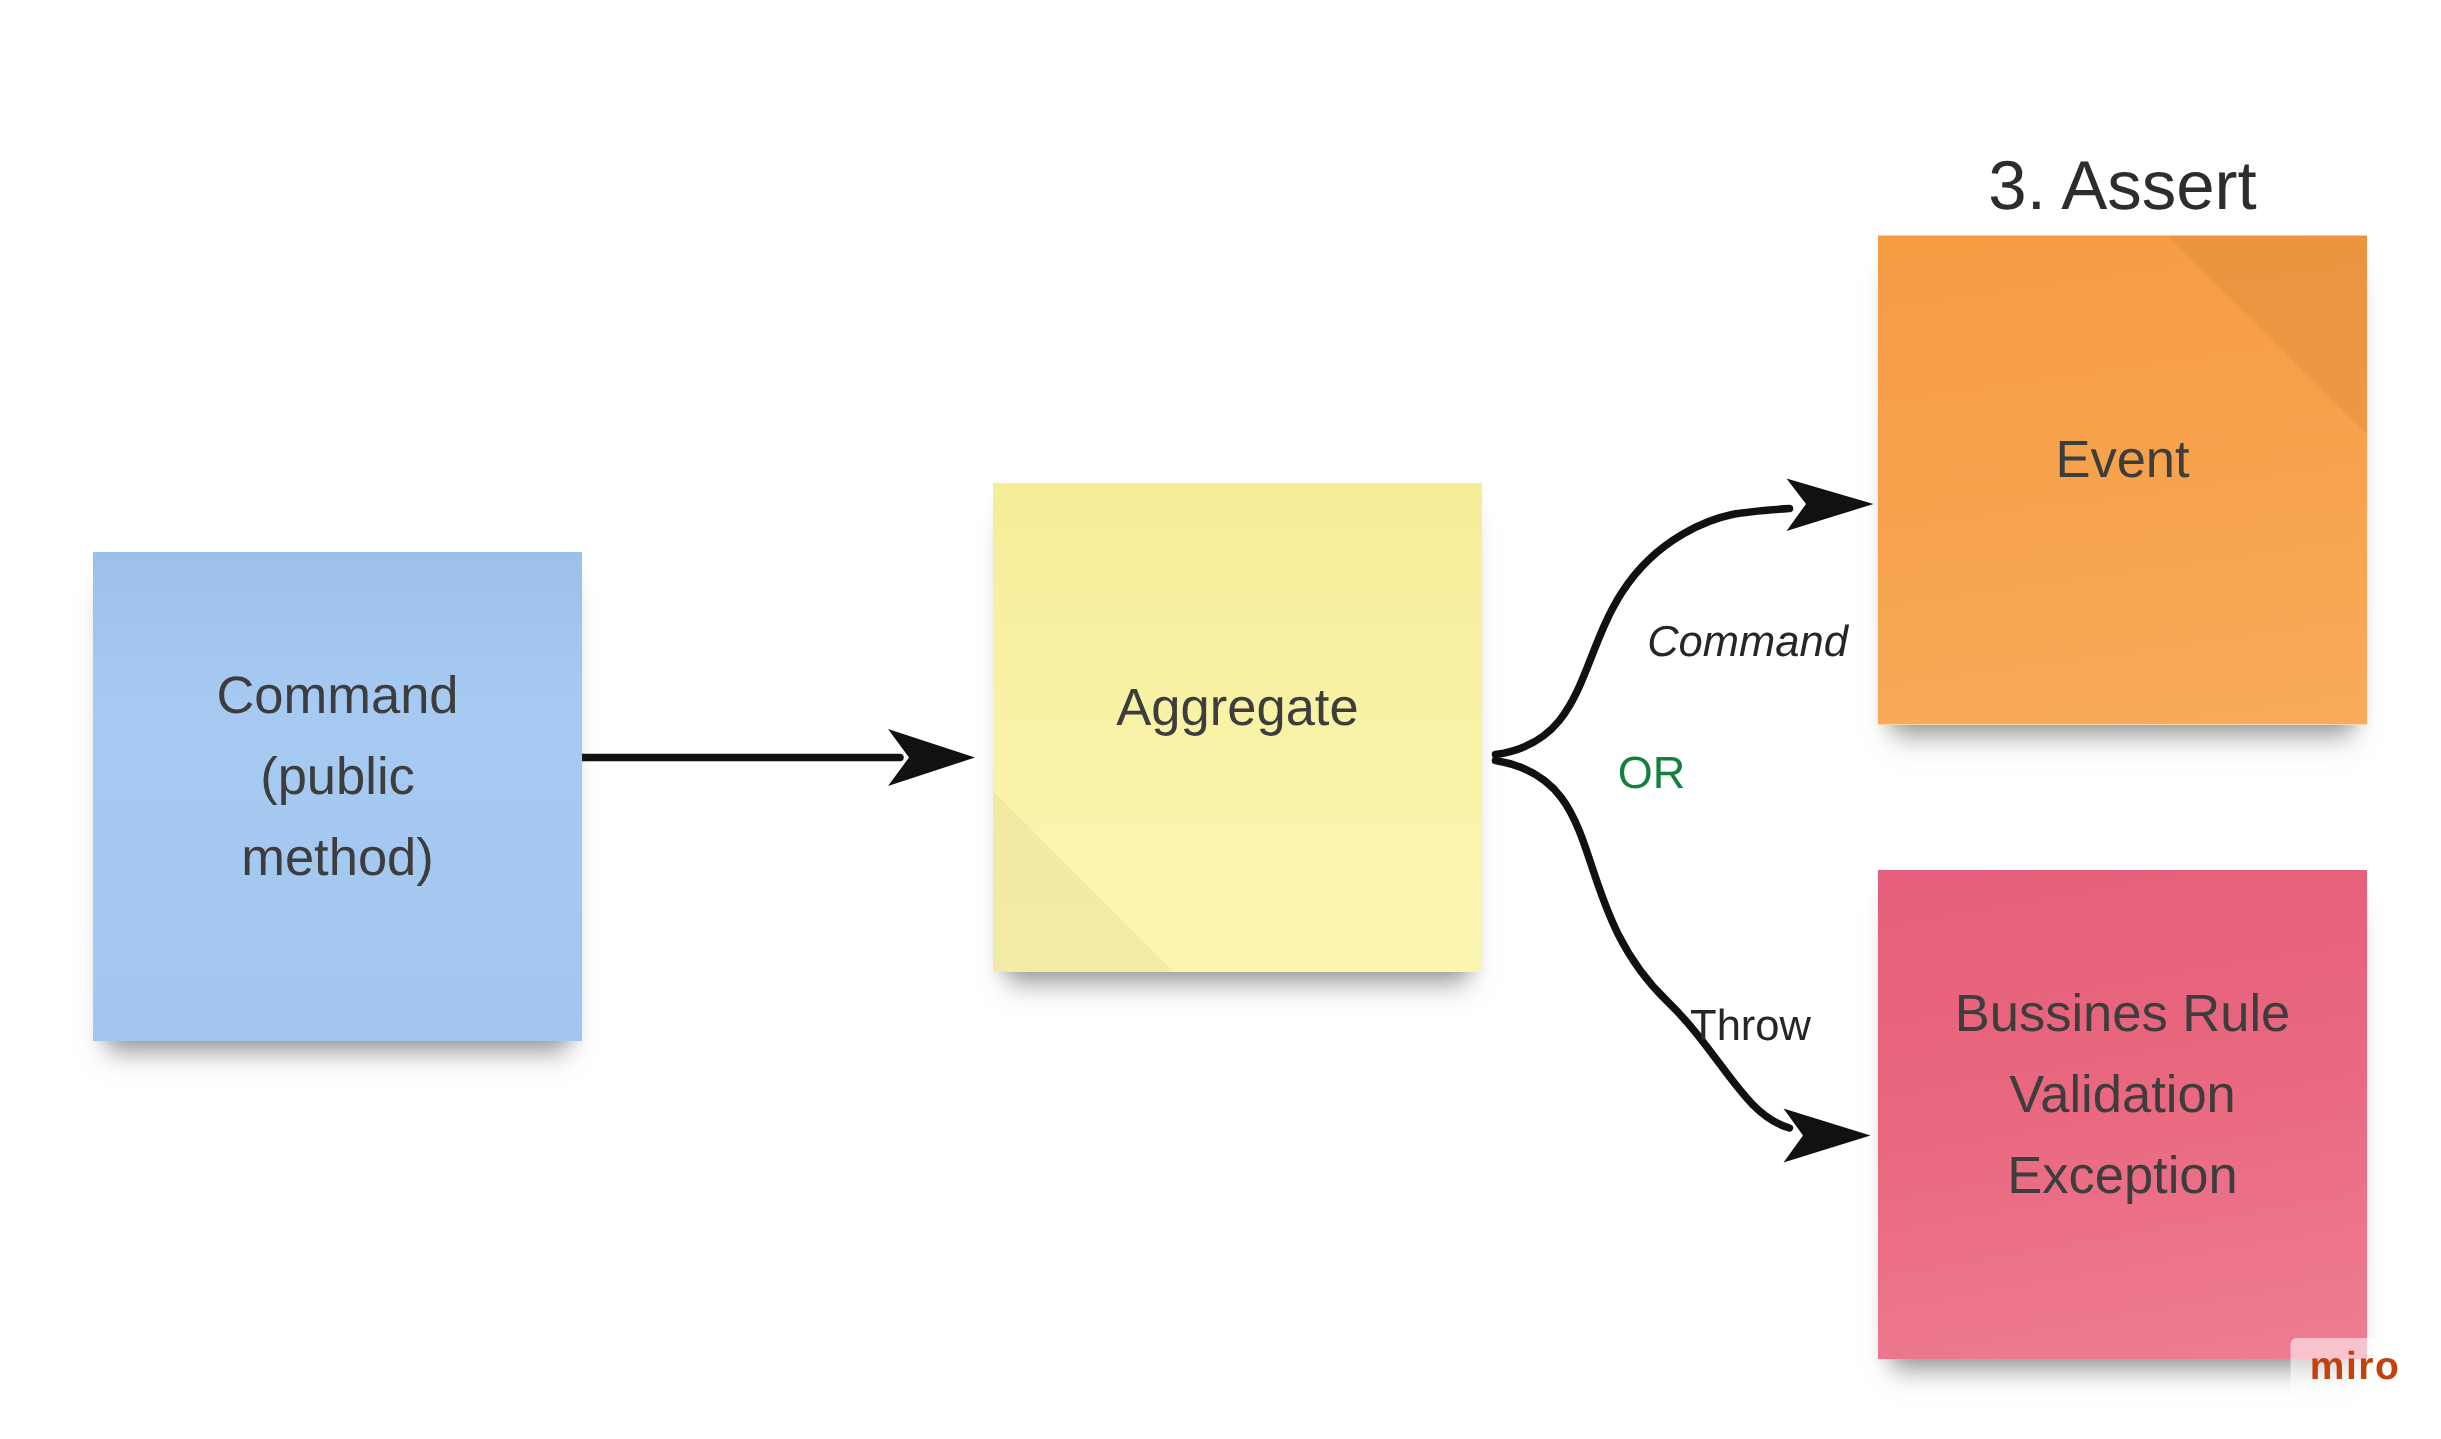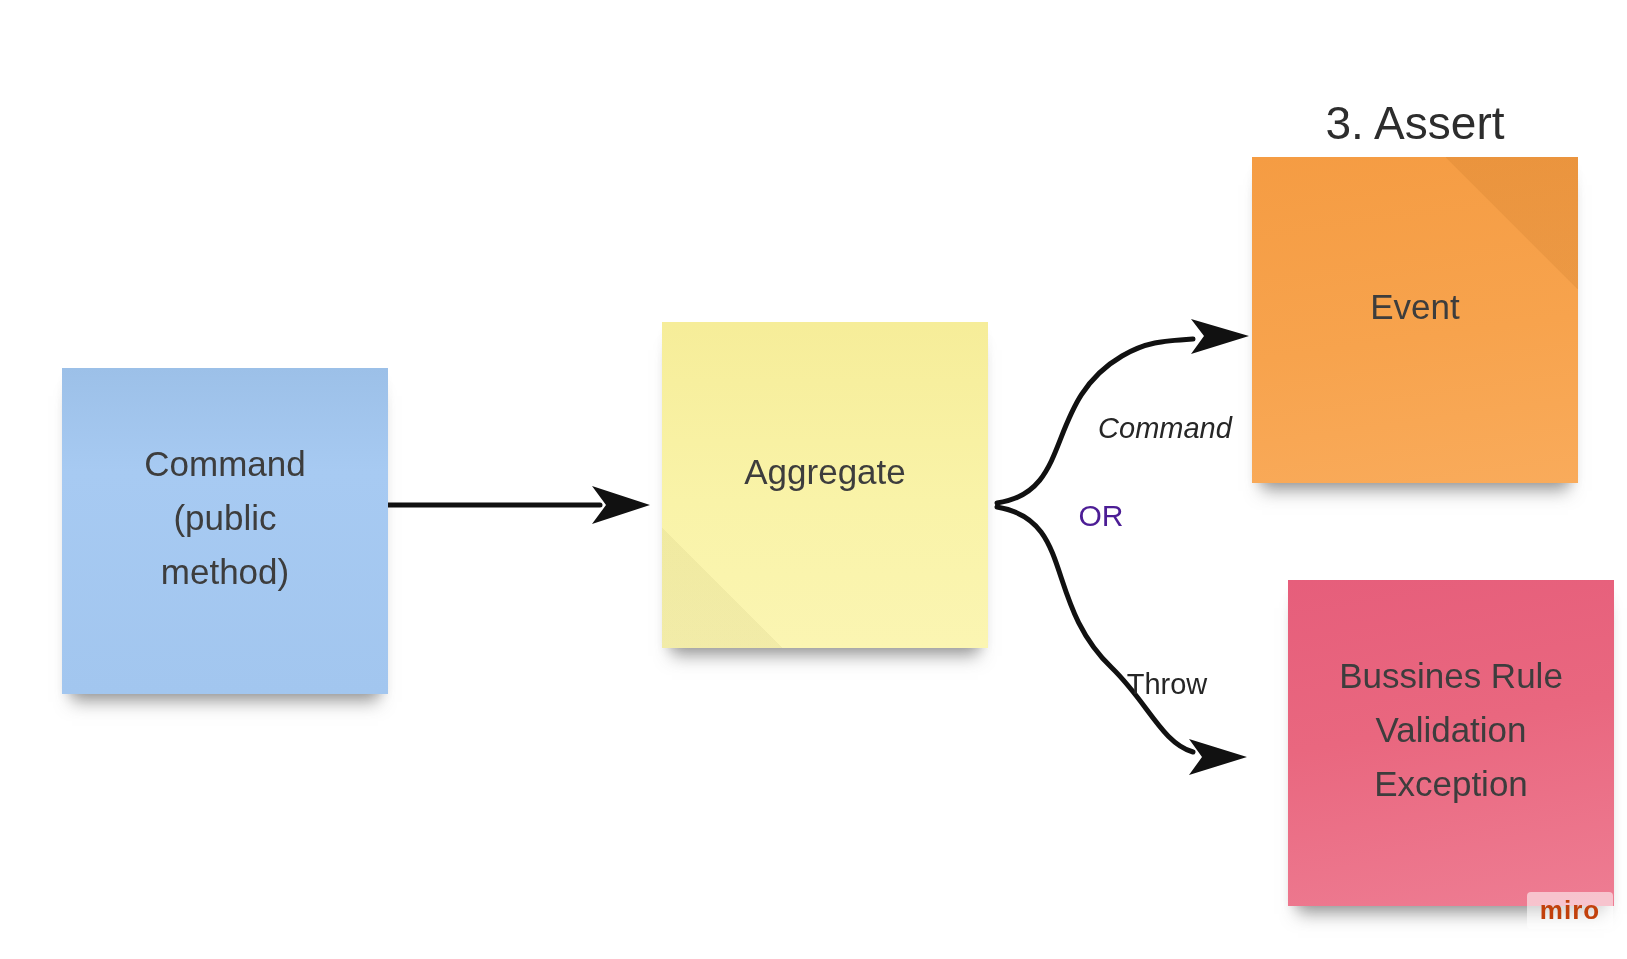--- a/index.html
+++ b/index.html
@@ -76,32 +76,31 @@
     background: linear-gradient(172deg, #f59c43 0%, #f7a34d 55%, #f9ab5b 100%);
   }
   .note--event::after { 
     content: ""; position: absolute; top: 0; right: 0;
     width: 132px; height: 132px;
     background: linear-gradient(45deg, transparent 49.5%, rgba(140,70,0,0.10) 50%);
   }
   .note--exception {
     left: 1252px; top: 580px;
     background: linear-gradient(170deg, #e65e7b 0%, #e9677f 45%, #ee7d93 100%);
-    margin-left: 36px;
   }
 
   .conn-label {
     position: absolute;
     width: 160px;
     text-align: center;
     font-size: 29px;
     color: #262626;
   }
   .conn-label--publish { left: 1085px; top: 412px; font-style: italic; }
-  .conn-label--or      { left: 1021px; top: 499px; width: 160px; font-size: 30px; color: #4c1d95; }
+  .conn-label--or      { left: 1021px; top: 499px; width: 160px; font-size: 30px; color: #15803d; }
   .conn-label--throw   { left: 1087px; top: 668px; }
 
   .watermark {
     position: absolute;
     left: 1527px; top: 892px;
     width: 86px; height: 37px;
     background: rgba(255, 255, 255, 0.55);
     border-radius: 4px;
     display: flex;
     align-items: center;

